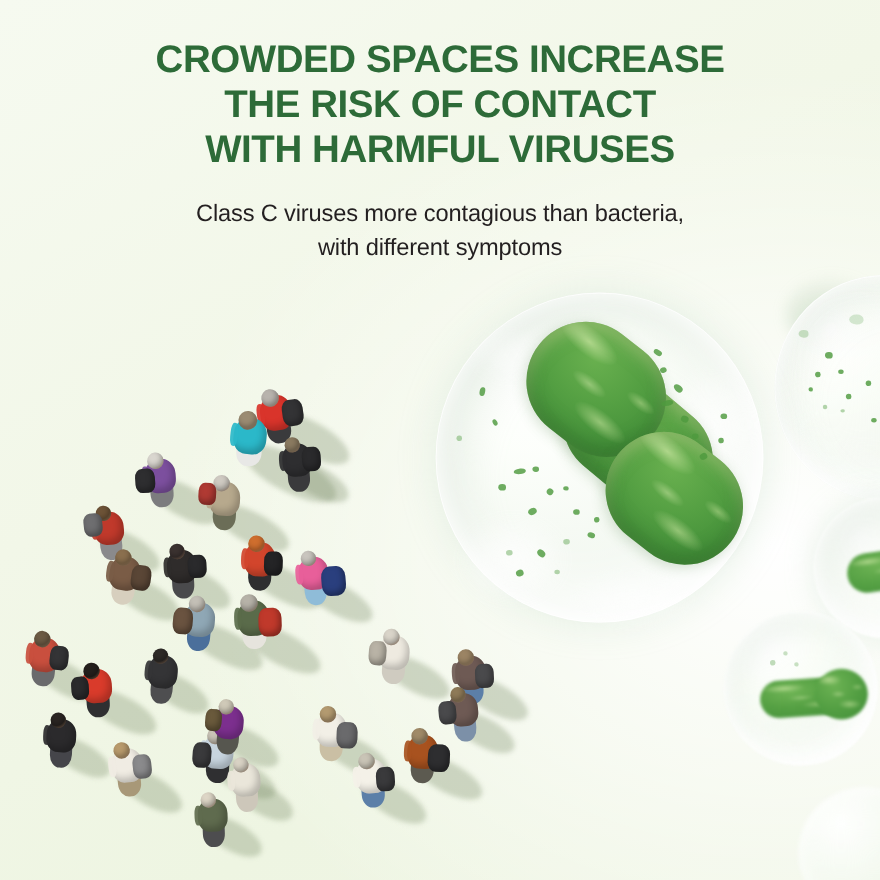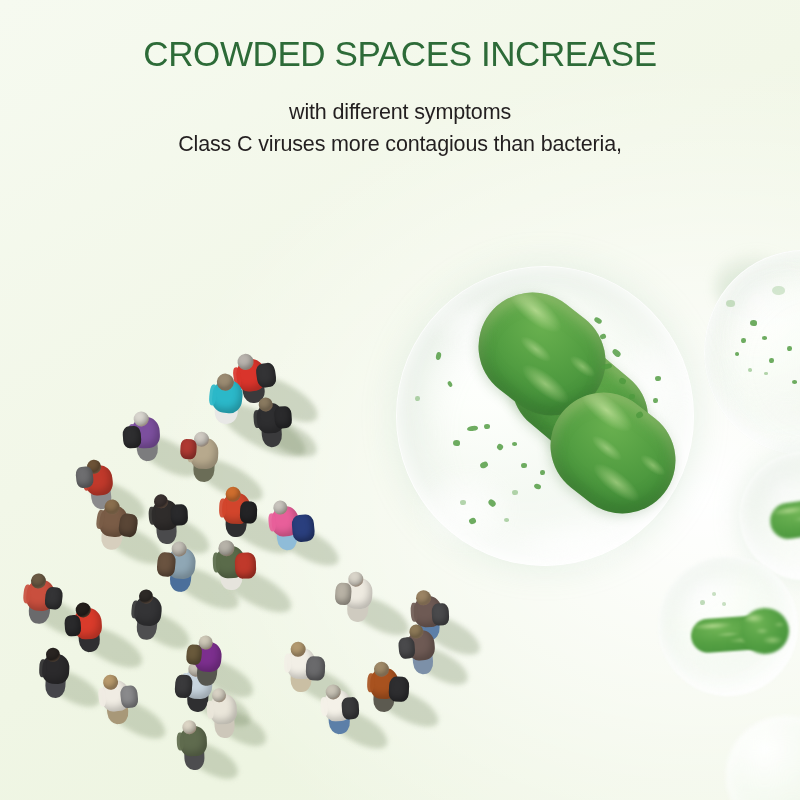--- a/index.html
+++ b/index.html
@@ -21,21 +21,21 @@
 
   
   .text-block {
     position:absolute; top:0; left:0; width:800px;
     padding-top:34px;
     text-align:center;
     z-index:40;
   }
   .headline {
     color:#2d6b38;
-    font-weight:normal;
+    font-weight:bold;
     font-size:35px;
     line-height:1.17;
     letter-spacing:-0.4px;
     text-transform:uppercase;
   }
   .headline .hl-line { display:block; white-space:nowrap; }
   .subtitle {
     margin-top:22px;
     color:#231f20;
     font-size:21.5px;
@@ -525,20 +525,22 @@
         <div class="torso" style="left: 4px; top: 8px; width: 27px; height: 30px; background: rgb(46, 46, 48); box-shadow: rgba(0, 0, 0, 0.22) -3px -4px 7px inset;"></div>
         <div class="torso" style="left: 1px; top: 14px; width: 7px; height: 18px; background: rgb(46, 46, 48); border-radius: 40%; opacity: 0.92;"></div>
         <div class="head" style="left: 7px; top: 2px; width: 14px; height: 14px; background: radial-gradient(circle at 36% 30%, rgb(138, 122, 96) 0%, rgb(138, 122, 96) 58%, rgb(193, 153, 122) 100%); box-shadow: rgba(0, 0, 0, 0.3) -2px -3px 5px inset;"></div>
         <div class="bag" style="left: 22px; top: 12px; width: 17px; height: 22px; background: rgb(42, 42, 44); box-shadow: rgba(0, 0, 0, 0.35) -2px -3px 6px inset;"></div>
       </div>
     </div>
 
   <div class="text-block">
     <h1 class="headline">
       <span class="hl-line">CROWDED SPACES INCREASE</span>
+      <span class="hl-line">THE RISK OF CONTACT</span>
+      <span class="hl-line">WITH HARMFUL VIRUSES</span>
     </h1>
     <p class="subtitle">
+      <span class="sub-line">Class C viruses more contagious than bacteria,</span>
       <span class="sub-line">with different symptoms</span>
-      <span class="sub-line">Class C viruses more contagious than bacteria,</span>
     </p>
   </div>
 
 </div>
 
 </body></html>

